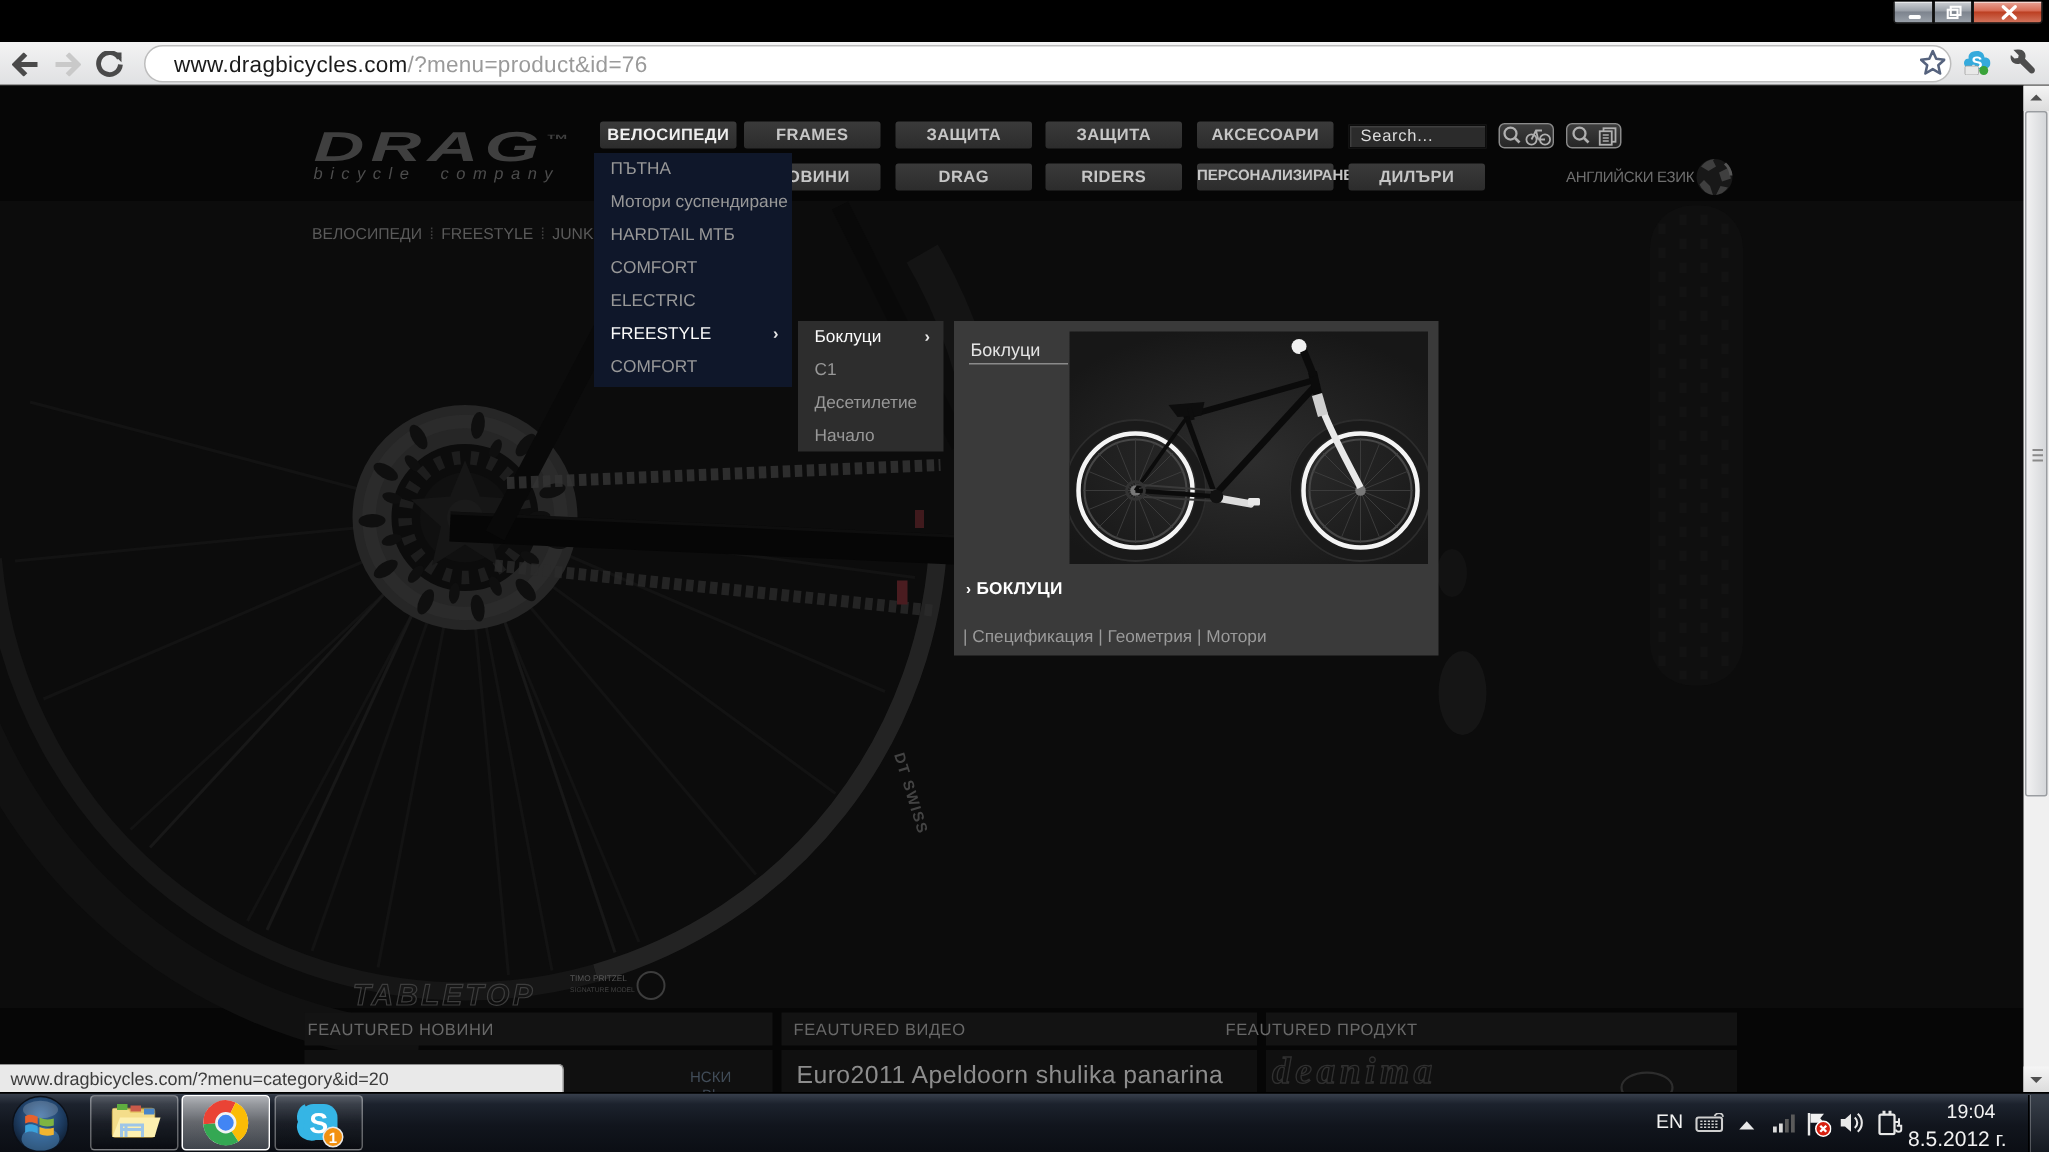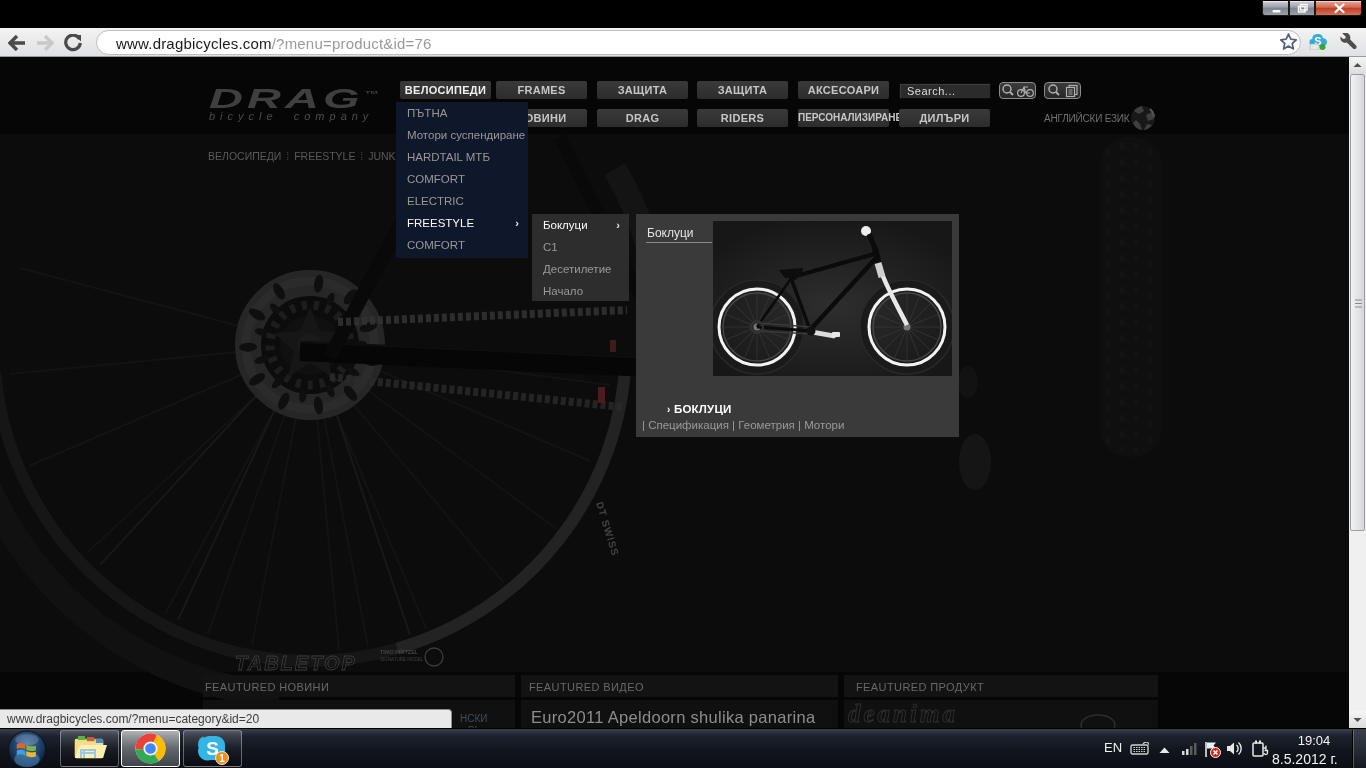--- a/index.html
+++ b/index.html
@@ -62,32 +62,32 @@
   #menu2 div { height:22px; line-height:22px; padding-left:11px; color:#989898; font-size:11.5px; }
   .white { color:#fafafa !important; }
   .arrow { float:right; margin-right:9px; color:#e8e8e8; font-weight:bold; font-size:11px; }
 
   
   #flyout { left:636px; top:157px; width:323px; height:223px; background:#3a3a3a; }
   #fly-label { position:absolute; left:11px; top:12px; color:#e4e4e4; font-size:12px; }
   #fly-line { position:absolute; left:10px; top:28px; width:66px; height:1px; background:#8a8a8a; }
   #fly-img { position:absolute; left:77px; top:7px; width:239px; height:155px;
     background:radial-gradient(ellipse 150px 90px at 50% 55%, #2e2e2e, #1d1d1d 75%, #171717); }
-  #fly-name { position:absolute; left:8px; top:189px; color:#fff; font-size:11.5px; font-weight:bold; letter-spacing:.2px;margin-left:23px; }
+  #fly-name { position:absolute; left:8px; top:173px; color:#fff; font-size:11.5px; font-weight:bold; letter-spacing:.2px; }
   #fly-links { position:absolute; left:6px; top:205px; color:#9a9a9a; font-size:11.5px; }
 
   
   .feat-h { position:absolute; top:624px; height:20px; font-size:11px;
     color:#686868; letter-spacing:.4px; }
   .feat-bar { position:absolute; top:618px; height:22px; background:#131313; }
   .feat-box { position:absolute; top:643px; height:28px; background:#101010; }
   #euro { left:531px; top:651px; font-size:16.5px; color:#8d8d8d; letter-spacing:.3px; }
 
   
-  #status { left:0; top:652px; width:452px; height:19px; background:#e9e9e9;
+  #status { left:0; top:652px; width:376px; height:19px; background:#e9e9e9;
     border:1px solid #8e8e8e; border-left:none; border-bottom:none; border-radius:0 4px 0 0;
     font-size:12px; color:#3c3c3c; line-height:18px; padding-left:7px; }
 
   
   #sbar { left:1349px; top:0; width:17px; height:671px; background:#f0f0f0; }
   #sbtn-up { position:absolute; left:0; top:0; width:17px; height:17px; background:linear-gradient(#f5f5f5,#dcdcdc); }
   #sbtn-dn { position:absolute; left:0; top:654px; width:17px; height:17px; background:linear-gradient(#f5f5f5,#dcdcdc); }
   #sthumb { position:absolute; left:1px; top:17px; width:15px; height:457px;
     background:linear-gradient(90deg,#f2f2f2,#d5d7da); border:1px solid #9a9da1; border-radius:2px; }
 
@@ -364,21 +364,21 @@
       </div>
       <div id="fly-name"><span style="font-size:10px">›</span>&nbsp;БОКЛУЦИ</div>
       <div id="fly-links">| Спецификация | Геометрия | Мотори</div>
     </div>
 
     <div class="feat-bar" style="left:203px;width:312px"></div>
     <div class="feat-bar" style="left:521px;width:317px"></div>
     <div class="feat-bar" style="left:844px;width:314px"></div>
     <div class="feat-h" style="left:205px">FEAUTURED НОВИНИ</div>
     <div class="feat-h" style="left:529px">FEAUTURED ВИДЕО</div>
-    <div class="feat-h" style="left:856px">FEAUTURED ПРОДУКТ</div>
+    <div class="feat-h" style="left:817px">FEAUTURED ПРОДУКТ</div>
     <div class="feat-box" style="left:203px;width:312px"></div>
     <div class="feat-box" style="left:521px;width:317px"></div>
     <div class="feat-box" style="left:844px;width:314px"></div>
     <div id="euro" class="abs">Euro2011 Apeldoorn shulika panarina</div>
     <svg class="abs" style="left:846px;top:644px" width="280" height="27" viewBox="0 0 280 27">
         <text x="2" y="21" font-size="25" font-style="italic" font-weight="bold" fill="none" stroke="#303030" stroke-width=".9" font-family="Liberation Serif" letter-spacing="3">deanima</text>
         <ellipse cx="252" cy="24" rx="17" ry="10" fill="none" stroke="#2d2d2d" stroke-width="1.5"></ellipse>
       </svg>
 
     <div class="abs" style="left:460px;top:656px;font-size:10px;color:#414c58">НСКИ</div>

